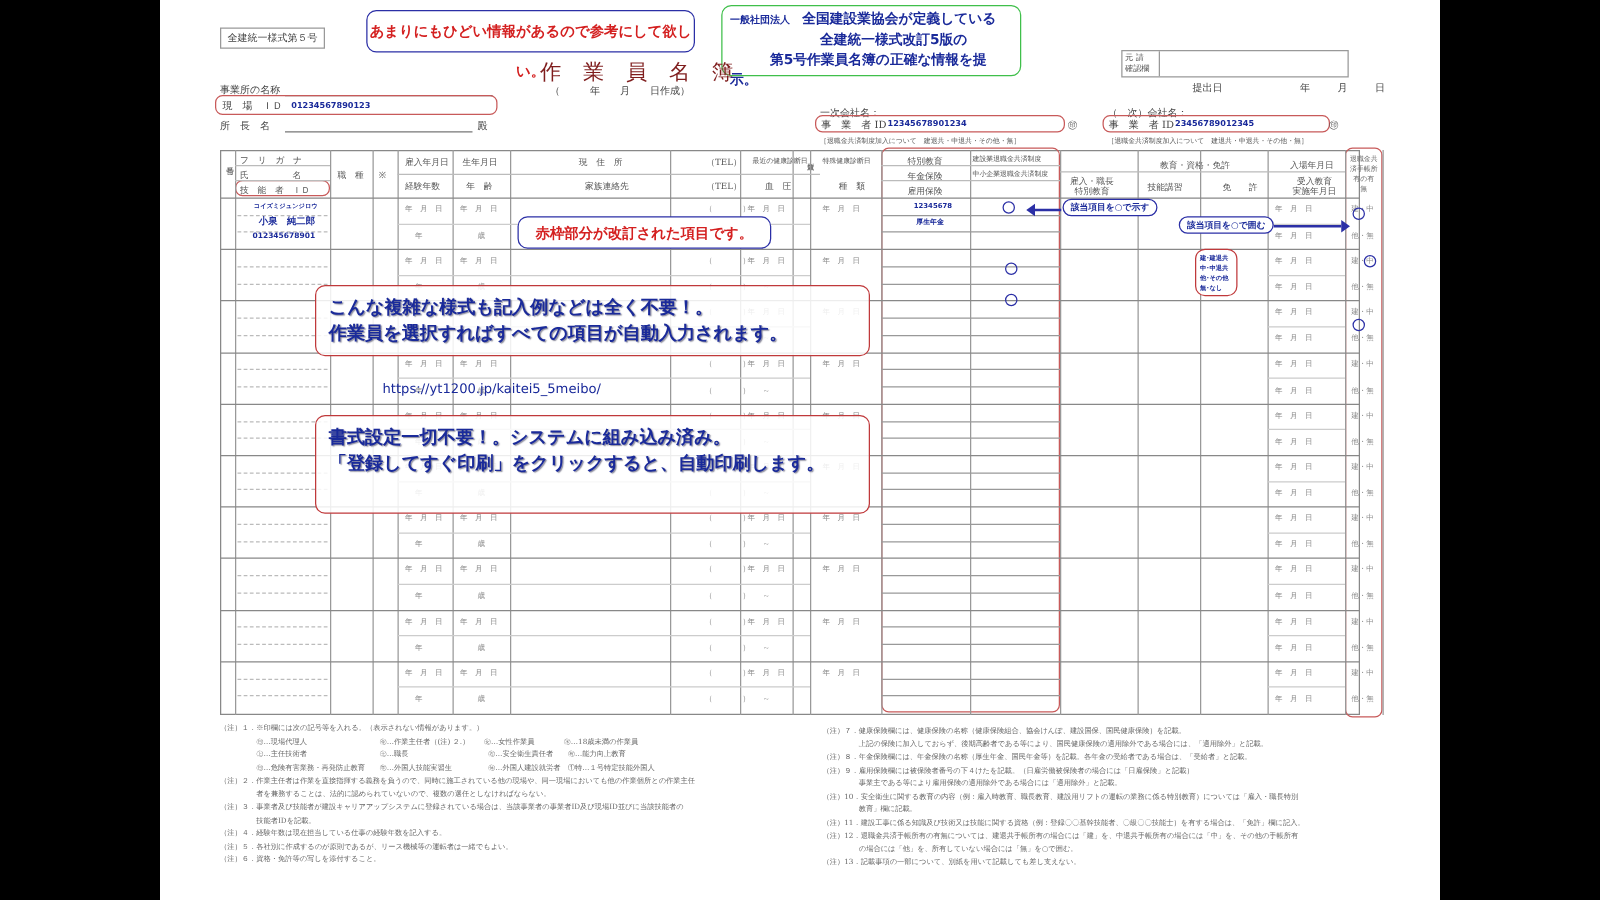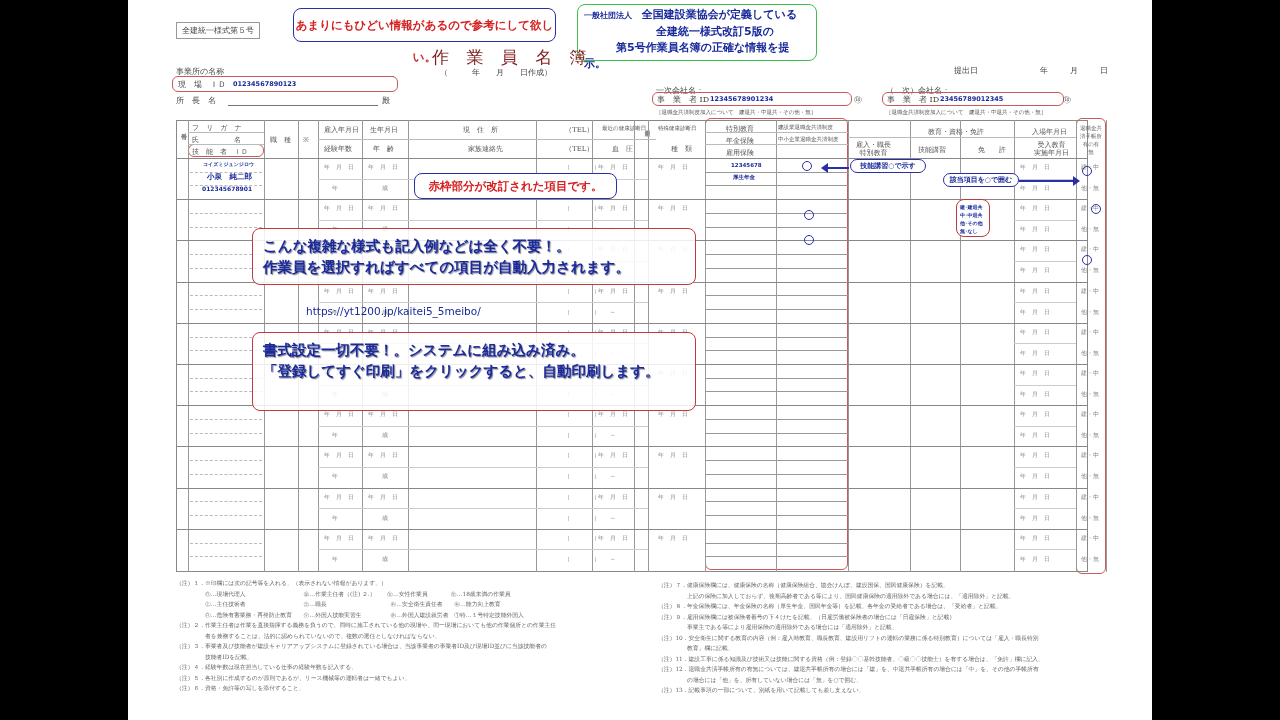--- a/index.html
+++ b/index.html
@@ -40,20 +40,24 @@
 
   <div class="abs sm" style="left:48px;top:66px">事業所の名称</div>
   <div class="line" style="left:100px;top:76px;width:166px;background:#777"></div>
   <div class="redframe" style="left:44px;top:76px;width:226px;height:16px"></div>
   <div class="abs sm" style="left:50px;top:79px">現　場　ＩＤ</div>
   <div class="abs blue" style="left:105px;top:80px;font-size:6.5px">01234567890123</div>
   <div class="abs sm" style="left:48px;top:95px">所　長　名</div>
   <div class="line" style="left:100px;top:105px;width:150px;background:#777"></div>
   <div class="abs sm" style="left:254px;top:95px">殿</div>
 
+  <div class="abs" style="left:769px;top:40px;width:182px;height:22px;border:1px solid #999">
+    <div class="abs" style="left:0;top:0;width:30px;height:20px;border-right:1px solid #999;font-size:6.5px;color:#555;line-height:9px;padding:1px 2px;white-space:pre">元 請
+確認欄</div>
+  </div>
   <div class="abs sm" style="left:826px;top:65px">提出日</div>
   <div class="abs sm" style="left:912px;top:65px;letter-spacing:2px">年　　月　　日</div>
 
   <div class="abs sm" style="left:528px;top:85px">一次会社名：</div>
   <div class="redframe" style="left:524px;top:92px;width:200px;height:14px"></div>
   <div class="abs sm" style="left:529px;top:94px">事　業　者 ID</div>
   <div class="abs blue" style="left:582px;top:95px;font-size:6.5px">12345678901234</div>
   <div class="abs sm" style="left:726px;top:94px">㊞</div>
   <div class="abs tiny" style="left:528px;top:109px;font-size:5.5px">［退職金共済制度加入について　建退共・中退共・その他・無］</div>
 
@@ -344,21 +348,21 @@
   <div class="circ" style="left:676px;top:210px"></div>
   <div class="circ" style="left:676px;top:235px"></div>
   <div class="circ" style="left:954px;top:166px"></div>
   <div class="circ" style="left:963px;top:204px"></div>
   <div class="circ" style="left:954px;top:255px"></div>
 
   <div class="callout" style="left:286px;top:173px;width:203px;height:26px;color:#d42020;font-size:11.5px;text-align:center;line-height:24px">赤枠部分が改訂された項目です。</div>
 
   <div class="arrow" style="left:697px;top:167px;width:24px"></div>
   <div class="abs" style="left:693px;top:163px;width:0;height:0;border-top:5px solid transparent;border-bottom:5px solid transparent;border-right:7px solid #2b2fa6"></div>
-  <div class="callout" style="left:722px;top:159px;width:76px;height:14px;color:#1a2a9a;font-size:7px;text-align:center;line-height:12px">技能講習○で示す</div>
+  <div class="callout" style="left:722px;top:159px;width:76px;height:14px;color:#1a2a9a;font-size:7px;text-align:center;line-height:12px">該当項目を○で示す</div>
 
   <div class="callout" style="left:815px;top:173px;width:76px;height:14px;color:#1a2a9a;font-size:7px;text-align:center;line-height:12px">該当項目を○で囲む</div>
   <div class="arrow" style="left:891px;top:180px;width:54px"></div>
   <div class="abs" style="left:945px;top:176px;width:0;height:0;border-top:5px solid transparent;border-bottom:5px solid transparent;border-left:7px solid #2b2fa6"></div>
 
   <div class="callout red" style="left:828px;top:199px;width:34px;height:38px;color:#1a2a9a;font-size:5px;line-height:8px;padding:3px 3px;border-width:1px">
     <div>建･建退共</div>
     <div>中･中退共</div>
     <div>他･その他</div>
     <div>無･なし</div>

